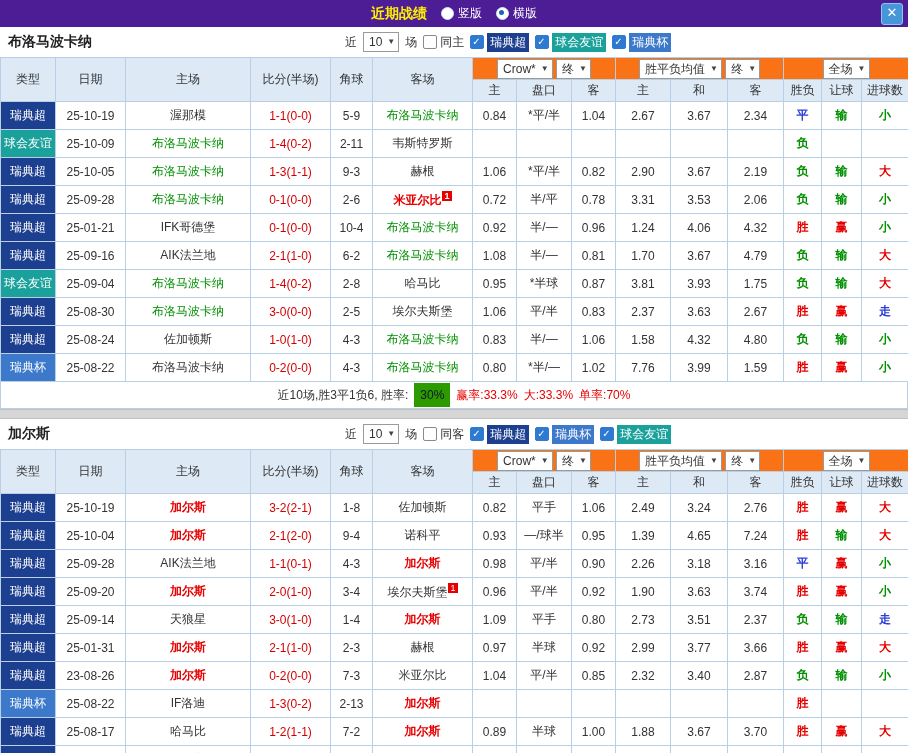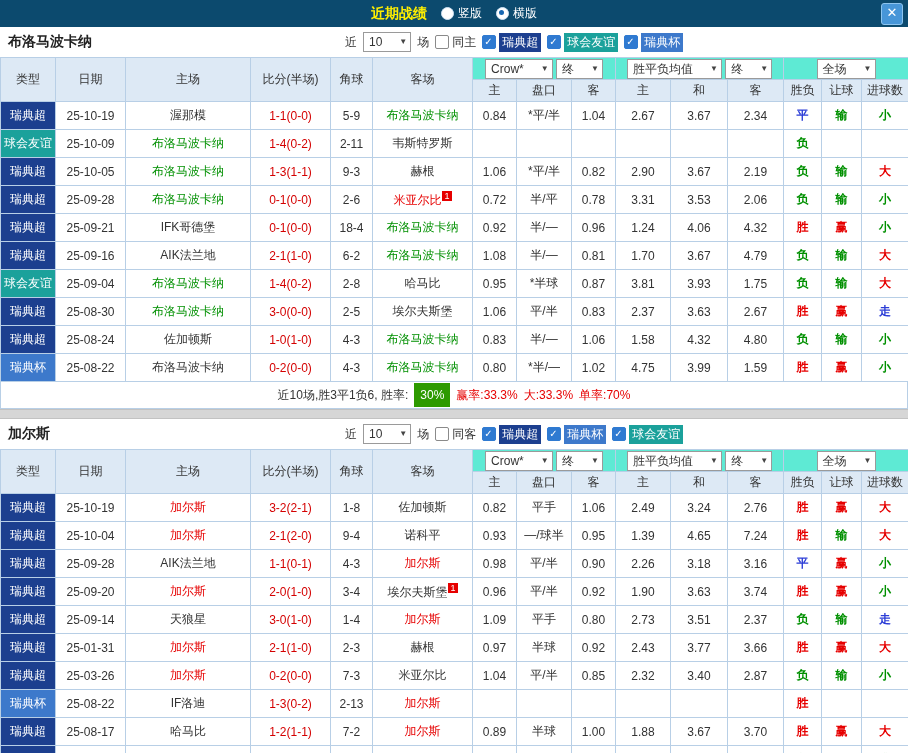--- a/index.html
+++ b/index.html
@@ -1,52 +1,52 @@
 <!DOCTYPE html>
 <html><head>
 <meta charset="utf-8">
 <style>
   html,body{margin:0;padding:0;}
   body{
     width:908px;height:753px;overflow:hidden;background:#fff;
     font-family:"Liberation Sans","DejaVu Sans",sans-serif;font-size:12px;color:#333;
   }
   
-  .topbar{height:27px;background:#0c4a6e;display:flex;align-items:center;justify-content:center;gap:14px;position:relative;}
+  .topbar{height:27px;background:#4c1d95;display:flex;align-items:center;justify-content:center;gap:14px;position:relative;}
   .topbar-title{color:#ffef00;font-weight:bold;font-size:14px;}
   .mode-radio{display:inline-flex;align-items:center;gap:4px;color:#fff;font-size:12px;cursor:pointer;}
   .radio{width:11px;height:11px;border-radius:50%;background:#fff;border:1px solid #cfe3f5;display:inline-block;position:relative;}
   .radio.selected::after{content:"";position:absolute;left:2px;top:2px;width:5px;height:5px;border-radius:50%;background:#1767b2;}
   .close-btn{position:absolute;right:5px;top:3px;width:20px;height:20px;background:#4796d8;border:1px solid #8cc4ef;border-radius:3px;color:#fff;font-size:13px;line-height:18px;text-align:center;cursor:pointer;}
   
   .team-row{position:relative;height:30px;background:#fff;display:flex;align-items:center;padding-left:8px;}
   .team-name{font-weight:bold;font-size:14px;color:#222;}
   .filters{position:absolute;left:345px;top:0;height:100%;display:flex;align-items:center;gap:6px;font-size:12px;color:#333;white-space:nowrap;}
-  .dd{display:inline-flex;align-items:center;gap:17px;border:1px solid #9a9a9a;background:#fff;height:18px;line-height:18px;padding:0 3px 0 5px;cursor:pointer;}
+  .dd{display:inline-flex;align-items:center;gap:5px;border:1px solid #9a9a9a;background:#fff;height:18px;line-height:18px;padding:0 3px 0 5px;cursor:pointer;}
   .dd .arrow{font-size:8px;color:#444;}
   .cb-label{display:inline-flex;align-items:center;gap:3px;cursor:pointer;}
   .cb{width:12px;height:12px;border:1px solid #8a8a8a;border-radius:2px;background:#fff;display:inline-block;position:relative;}
   .cb.checked{background:#2f7ad1;border-color:#2f7ad1;}
   .cb.checked::after{content:"\2713";color:#fff;font-size:10px;line-height:12px;position:absolute;left:1px;top:0;}
   .lgbadge{color:#fff;padding:1px 3px;font-size:12px;}
   
   table.mt{border-collapse:collapse;table-layout:fixed;width:908px;font-size:12px;}
   table.mt th,table.mt td{border:1px solid #b8cfe6;text-align:center;padding:0;white-space:nowrap;overflow:hidden;}
   table.mt thead th{background:#dde9f5;font-weight:normal;color:#333;height:21px;}
-  table.mt thead td.ddcell{background:#5eead4;height:21px;}
+  table.mt thead td.ddcell{background:#f97316;height:21px;}
   table.mt tbody td{height:27px;background:#fff;}
   td.lg{color:#fff;}
-  .t-black{color:#333;} .t-green{color:#009000;} .t-red{color:#e60000;}
+  .t-black{color:#333;} .t-green{color:#009000;} .t-red{color:#e60000;font-weight:bold;}
   .t-blue{color:#2b3cd6;} .t-score{color:#d40000;margin-left:44px;}
   td.res{font-weight:bold;}
   sup.rank{background:#e60000;color:#fff;font-size:9px;line-height:10px;padding:0 2px;margin-left:1px;}
   
   .summary{height:26px;display:flex;align-items:center;justify-content:center;gap:6px;font-size:12px;
     border:1px solid #b8cfe6;border-top:none;background:#fff;}
-  .rate-badge{background:#2d9a00;color:#ffffff;padding:5px 6px;}
+  .rate-badge{background:#2d9a00;color:#0f172a;padding:5px 6px;}
   .stat-red{color:#e60000;}
   .section-gap{height:8px;background:#d6d6d6;border-top:1px solid #c2c2c2;border-bottom:1px solid #c2c2c2;}
 </style>
 </head>
 <body>
 
 <div class="topbar">
   <span class="topbar-title">近期战绩</span>
   <label class="mode-radio">
     <span class="radio"></span>
@@ -209,24 +209,24 @@
             <td>0.78</td>
             <td>3.31</td>
             <td>3.53</td>
             <td>2.06</td>
             <td class="t-green res">负</td>
             <td class="t-green res">输</td>
             <td class="t-green res">小</td>
           </tr>
           <tr>
             <td class="lg" style="background: rgb(28, 63, 143);">瑞典超</td>
-            <td>25-09-21</td>
+            <td>25-01-21</td>
             <td class="t-black">IFK哥德堡</td>
             <td class="t-score">0-1(0-0)</td>
-            <td>18-4</td>
+            <td>10-4</td>
             <td class="t-green">布洛马波卡纳</td>
             <td>0.92</td>
             <td>半/—</td>
             <td>0.96</td>
             <td>1.24</td>
             <td>4.06</td>
             <td>4.32</td>
             <td class="t-red res">胜</td>
             <td class="t-red res">赢</td>
             <td class="t-green res">小</td>
@@ -302,21 +302,21 @@
           <tr>
             <td class="lg" style="background: rgb(61, 121, 203);">瑞典杯</td>
             <td>25-08-22</td>
             <td class="t-black">布洛马波卡纳</td>
             <td class="t-score">0-2(0-0)</td>
             <td>4-3</td>
             <td class="t-green">布洛马波卡纳</td>
             <td>0.80</td>
             <td>*半/—</td>
             <td>1.02</td>
-            <td>4.75</td>
+            <td>7.76</td>
             <td>3.99</td>
             <td>1.59</td>
             <td class="t-red res">胜</td>
             <td class="t-red res">赢</td>
             <td class="t-green res">小</td>
           </tr>
         </tbody>
       </table>
       <div class="summary">
         <span>近10场,胜3平1负6, 胜率:</span>
@@ -501,30 +501,30 @@
           <tr>
             <td class="lg" style="background: rgb(28, 63, 143);">瑞典超</td>
             <td>25-01-31</td>
             <td class="t-red">加尔斯</td>
             <td class="t-score">2-1(1-0)</td>
             <td>2-3</td>
             <td class="t-black">赫根</td>
             <td>0.97</td>
             <td>半球</td>
             <td>0.92</td>
-            <td>2.43</td>
+            <td>2.99</td>
             <td>3.77</td>
             <td>3.66</td>
             <td class="t-red res">胜</td>
             <td class="t-red res">赢</td>
             <td class="t-red res">大</td>
           </tr>
           <tr>
             <td class="lg" style="background: rgb(28, 63, 143);">瑞典超</td>
-            <td>25-03-26</td>
+            <td>23-08-26</td>
             <td class="t-red">加尔斯</td>
             <td class="t-score">0-2(0-0)</td>
             <td>7-3</td>
             <td class="t-black">米亚尔比</td>
             <td>1.04</td>
             <td>平/半</td>
             <td>0.85</td>
             <td>2.32</td>
             <td>3.40</td>
             <td>2.87</td>

